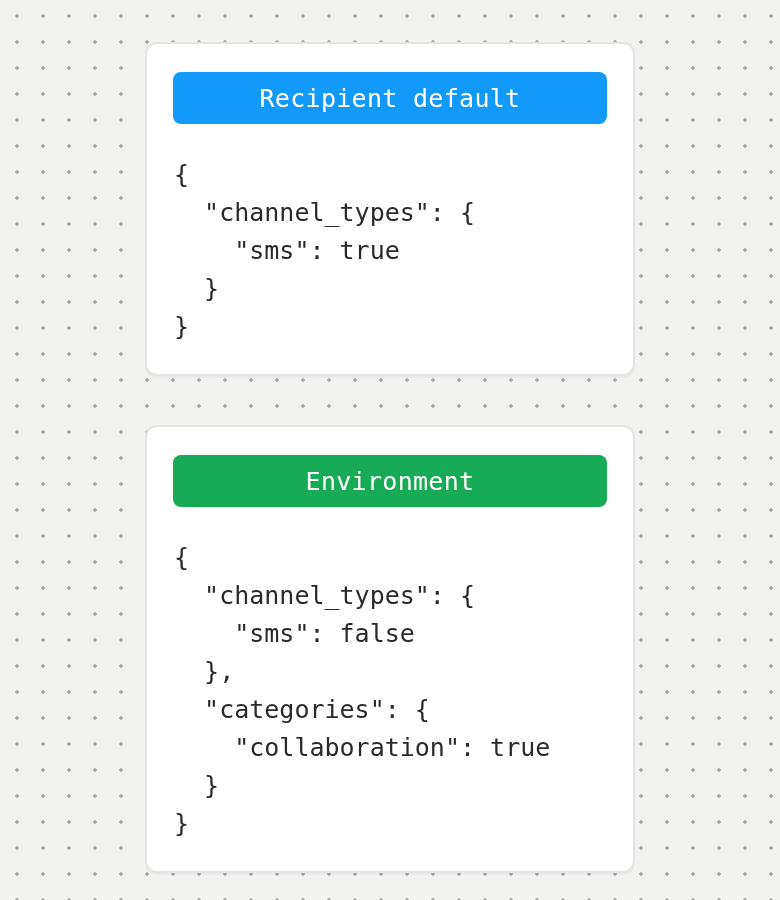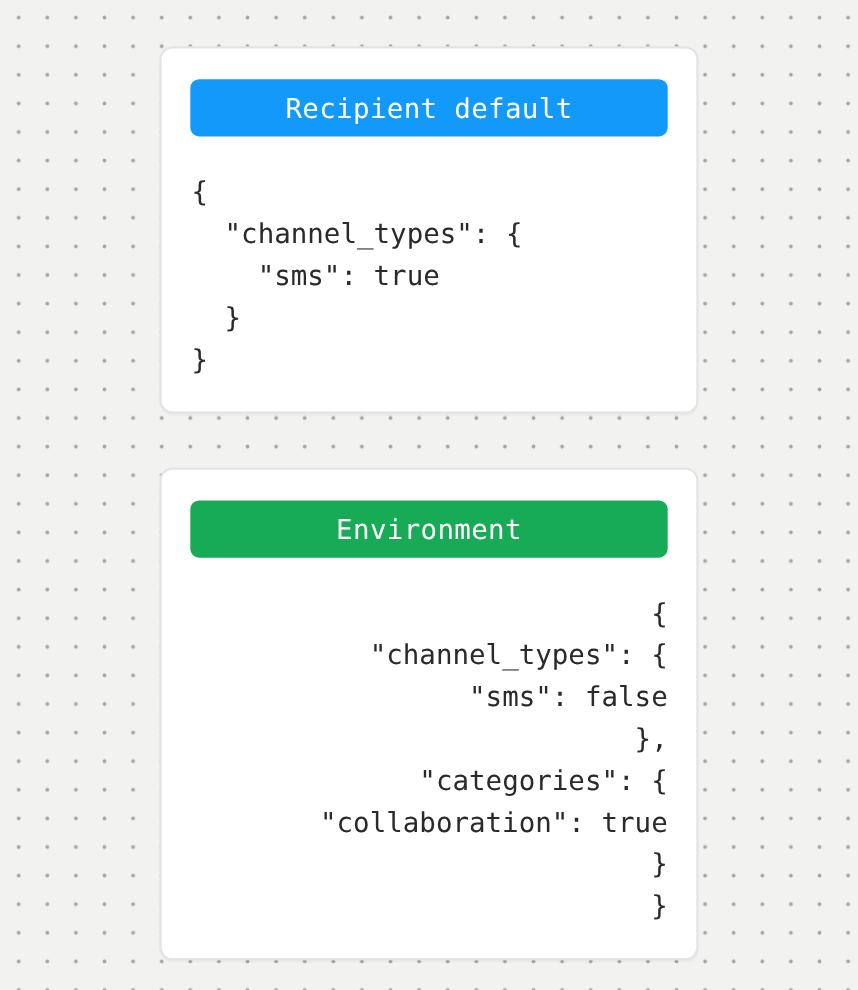--- a/index.html
+++ b/index.html
@@ -29,21 +29,21 @@
     position: absolute;
     left: 145px;
     width: 490px;
     background: var(--card-bg);
     border: 2px solid var(--card-border);
     border-radius: 12px;
     padding: 28px 26px;
     box-shadow: 0 2px 0 rgba(0,0,0,0.03);
   }
   .card-1 { top: 42px; }
-  .card-2 { top: 425px; text-align: right; }
+  .card-2 { top: 425px; }
 
   .card-header {
     height: 52px;
     border-radius: 8px;
     display: flex;
     align-items: center;
     justify-content: center;
     color: var(--header-text);
     font-size: 25px;
     margin-bottom: 32px;

